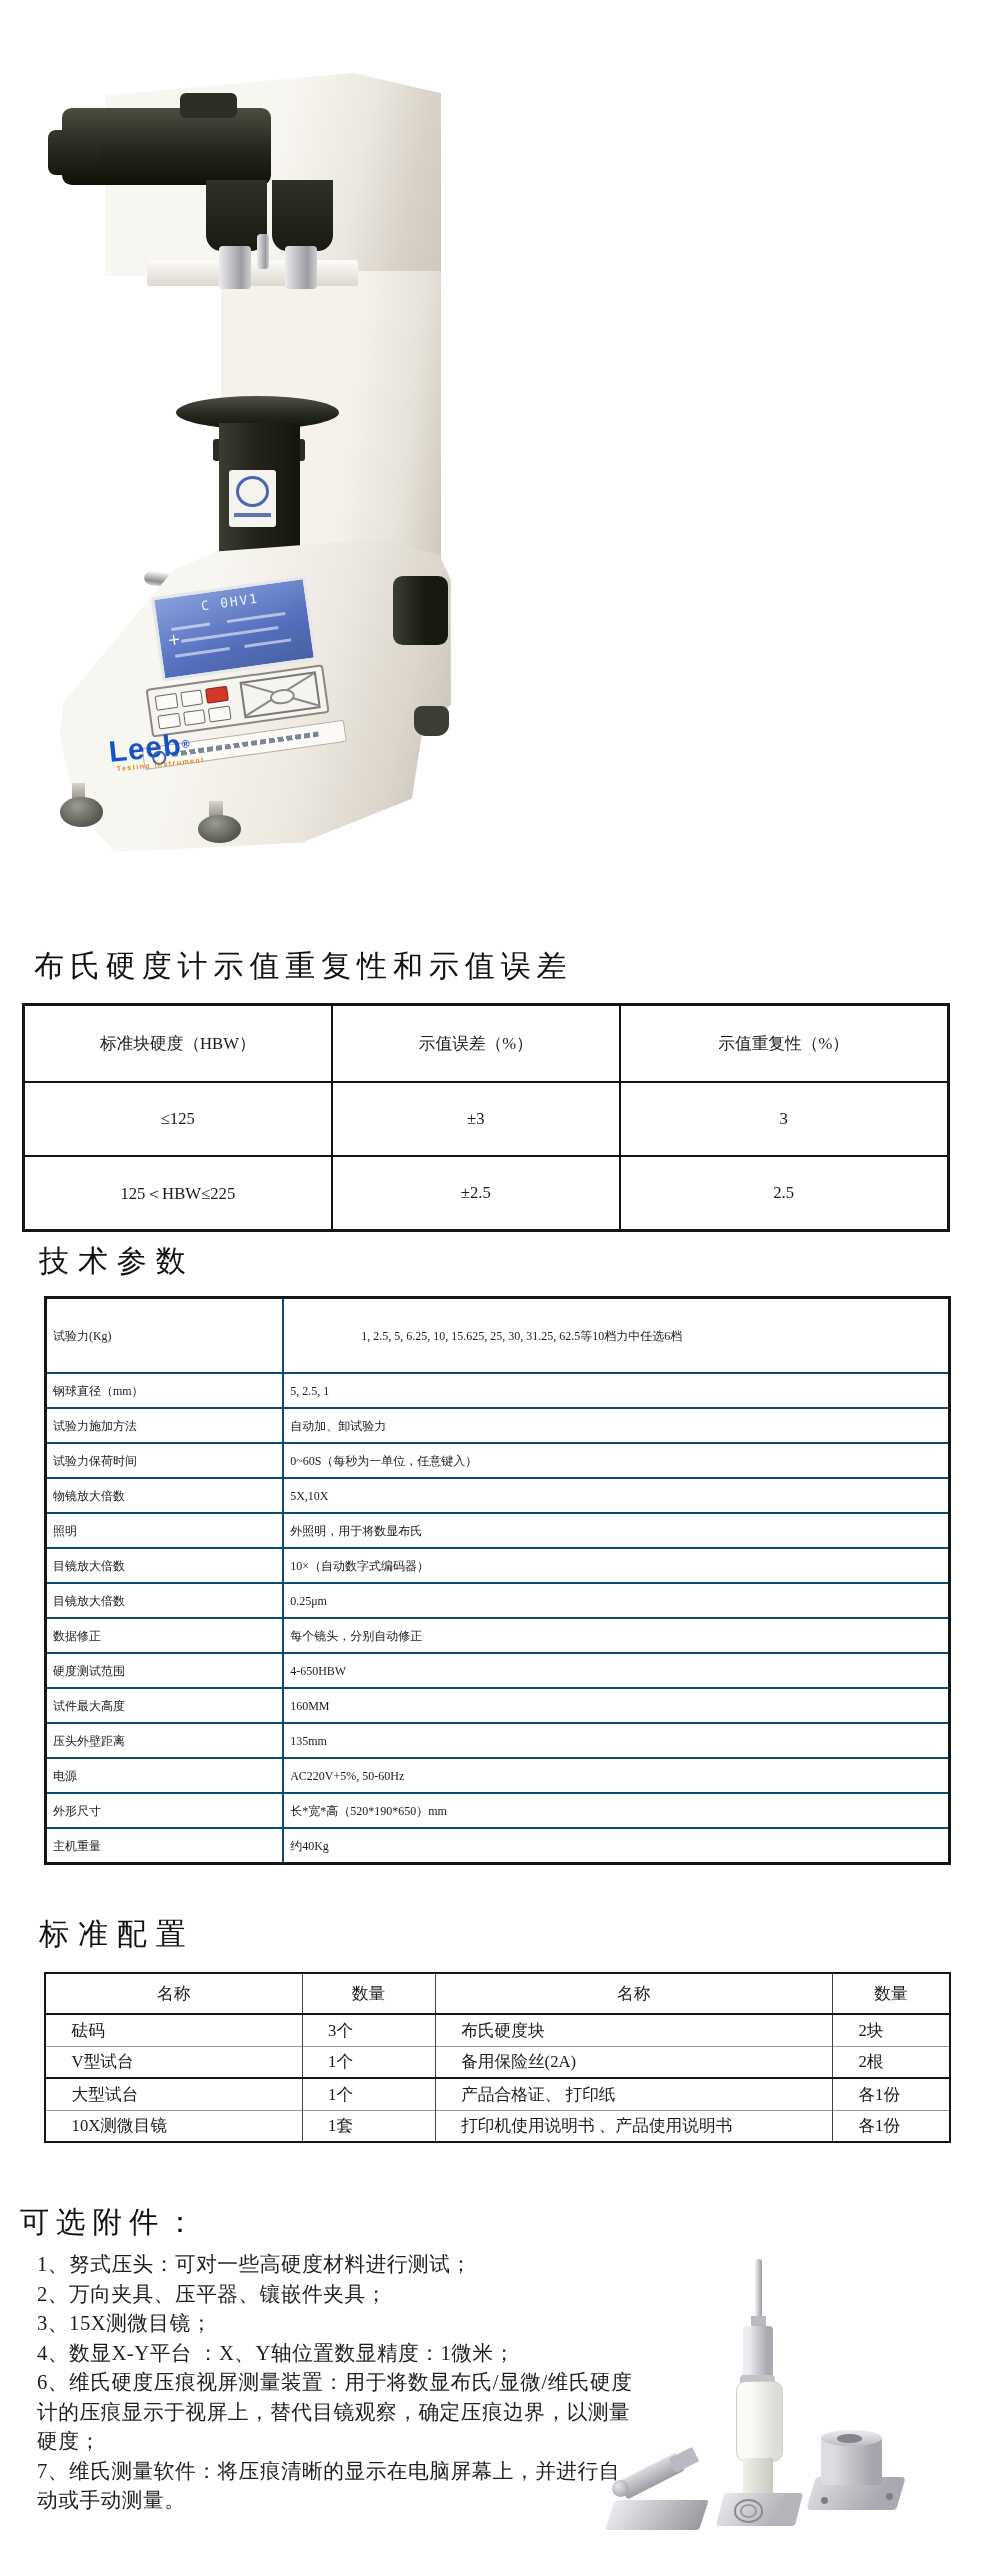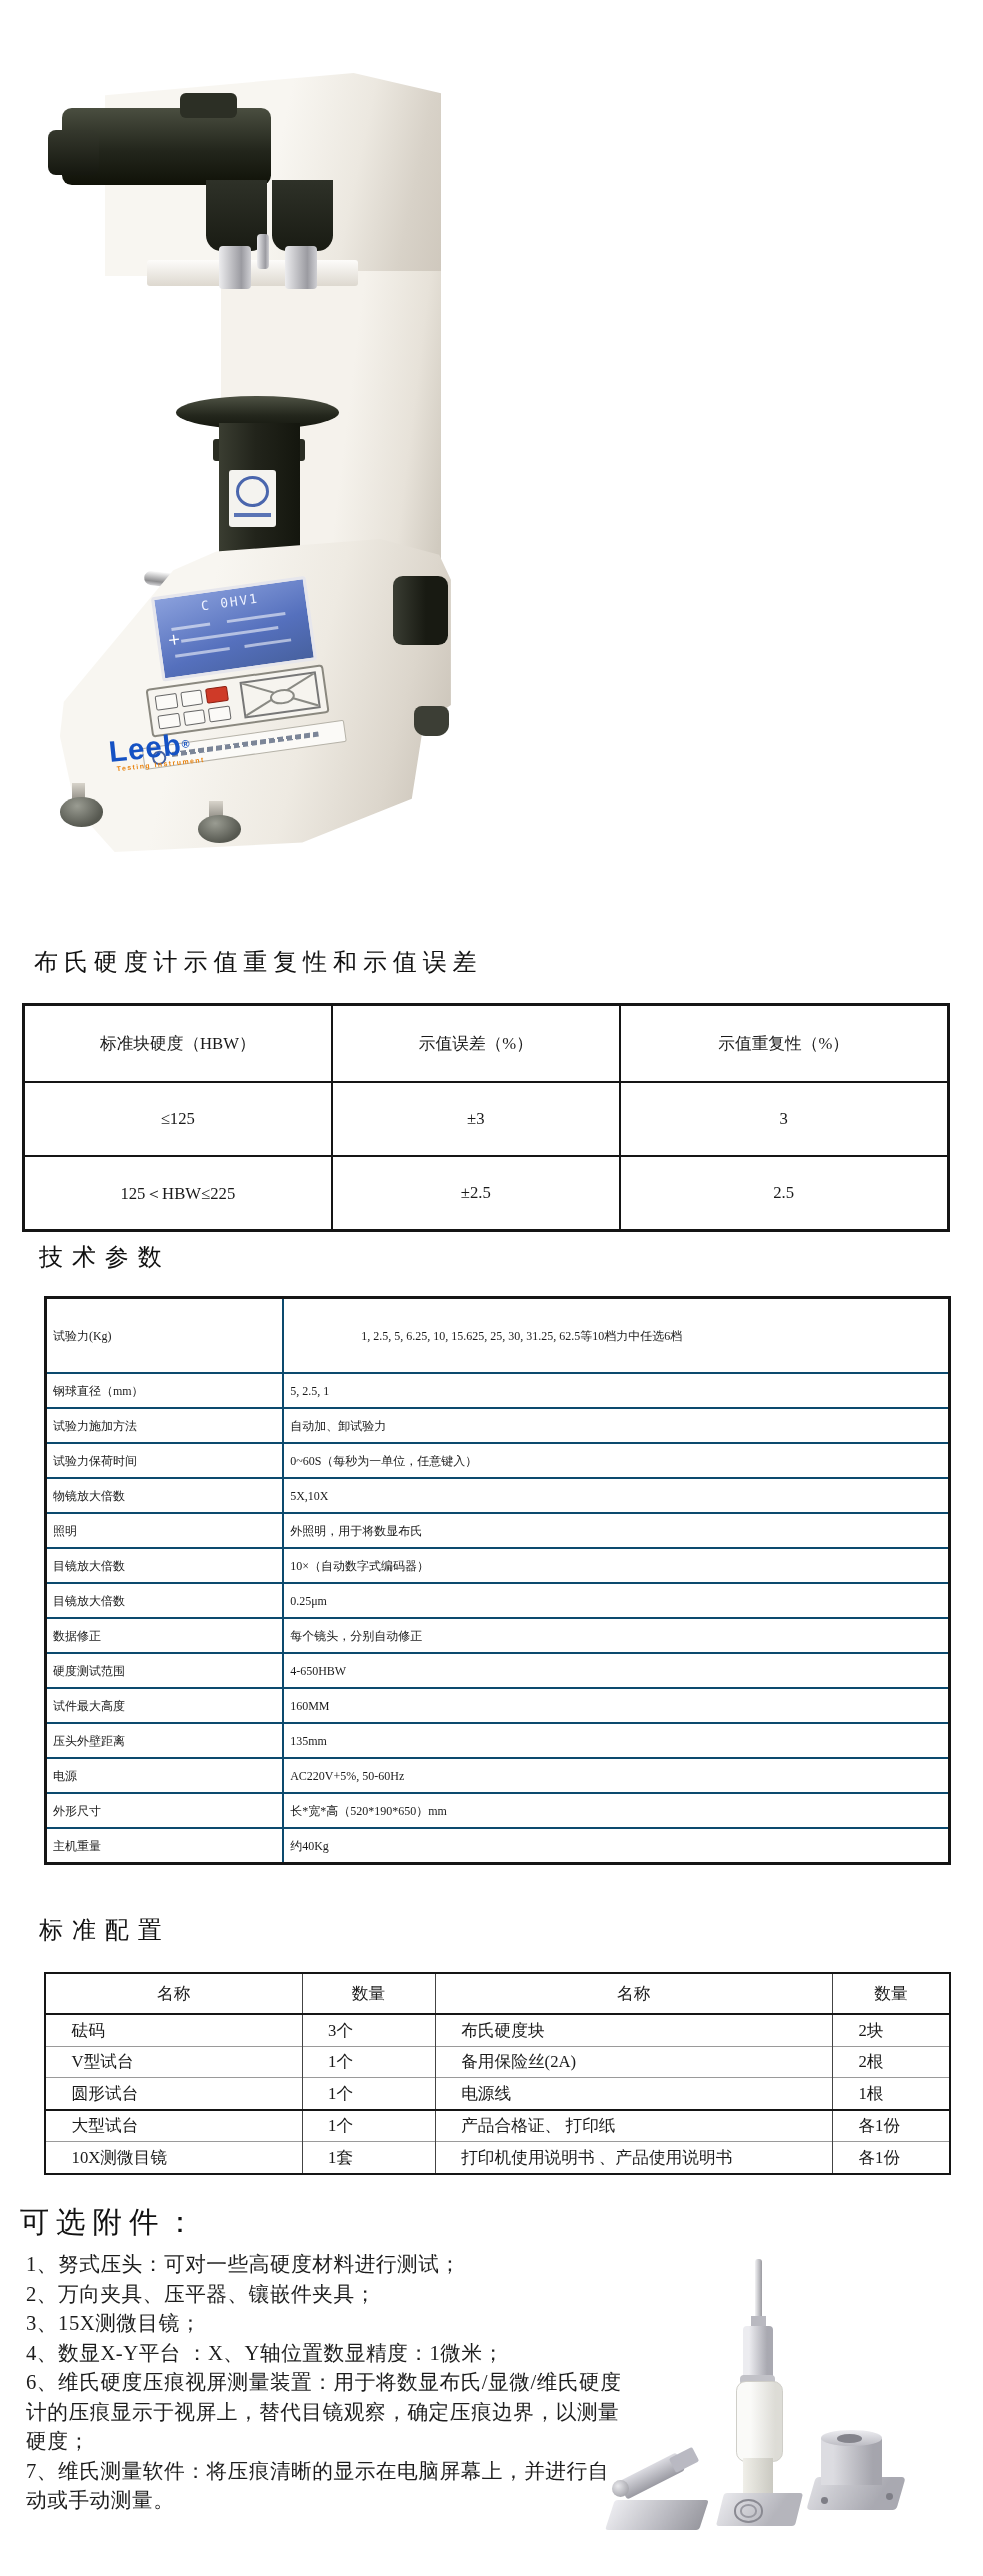--- a/index.html
+++ b/index.html
@@ -1,21 +1,21 @@
 <!DOCTYPE html>
 <html><head>
 <meta charset="utf-8">
 <style>
   html,body{margin:0;padding:0;background:#fff;}
   .page{position:relative;width:984px;height:2576px;background:#fff;overflow:hidden;
         font-family:"Liberation Serif","DejaVu Serif",serif;color:#1a1a1a;}
   .abs{position:absolute;}
 
   
-  .sec-title{position:absolute;font-size:24px;color:#111;white-space:nowrap;}
+  .sec-title{position:absolute;font-size:30px;color:#111;white-space:nowrap;}
   #t1-title{left:34px;top:946px;letter-spacing:5.9px;}
   #t2-title{left:39px;top:1241px;letter-spacing:8.9px;}
   #t3-title{left:39px;top:1914px;letter-spacing:8.9px;}
   #t4-title{left:19.7px;top:2203px;font-size:29.5px;letter-spacing:6.9px;}
 
   
   table{border-collapse:collapse;table-layout:fixed;background:#fff;}
   .t1{left:21.6px;top:1003px;width:928px;border:3px solid #151515;}
   .t1 th,.t1 td{border:2px solid #151515;text-align:center;font-size:16.7px;font-weight:normal;padding:13px;}
   .t1 th{height:49px;}
@@ -28,21 +28,21 @@
   .t2 td.pad-wide{padding:0 77px;}
 
   .t3{left:44px;top:1972px;width:907px;border:2px solid #151515;}
   .t3 th{border-left:1px solid #444;border-bottom:2px solid #151515;height:37px;text-align:center;font-size:16.7px;font-weight:normal;margin-top:24px;}
   .t3 td{border-left:1px solid #444;border-top:1px solid #9a9a9a;height:28.5px;text-align:left;
          padding-left:25.6px;font-size:16.7px;}
   .t3 th:first-child,.t3 td:first-child{border-left:none;}
   .t3 tr.thick td{border-top:2px solid #151515;}
 
   
-  .opt-list{position:absolute;left:26px;top:2250px;width:598px;}
+  .opt-list{position:absolute;left:37px;top:2250px;width:598px;}
   .opt-item{font-size:20.7px;line-height:29.5px;letter-spacing:0.5px;color:#1d1d1d;}
 
   
   #photo{left:54px;top:69px;width:403px;height:787px;}
   #photo div{position:absolute;}
   .m-head{left:51px;top:3.9px;width:336px;height:203px;
           clip-path:polygon(0 11%,74% 0,100% 10%,100% 100%,0 100%);
           background:linear-gradient(102deg,#f8f6f1 50%,#ece8e0 72%,#d8d2c8 88%,#cfc8bd);}
   .m-col{left:167px;top:202px;width:220px;height:342px;
          background:linear-gradient(97deg,#f5f2ec 55%,#e7e2d9 80%,#d0cabf 96%);}
@@ -331,26 +331,20 @@
         <td>3个</td>
         <td>布氏硬度块</td>
         <td>2块</td>
       </tr>
       <tr>
         <td>V型试台</td>
         <td>1个</td>
         <td>备用保险丝(2A)</td>
         <td>2根</td>
       </tr>
-      <tr>
-        <td>圆形试台</td>
-        <td>1个</td>
-        <td>电源线</td>
-        <td>1根</td>
-      </tr>
       <tr class="thick">
         <td>大型试台</td>
         <td>1个</td>
         <td>产品合格证、 打印纸</td>
         <td>各1份</td>
       </tr>
       <tr>
         <td>10X测微目镜</td>
         <td>1套</td>
         <td>打印机使用说明书 、产品使用说明书</td>

